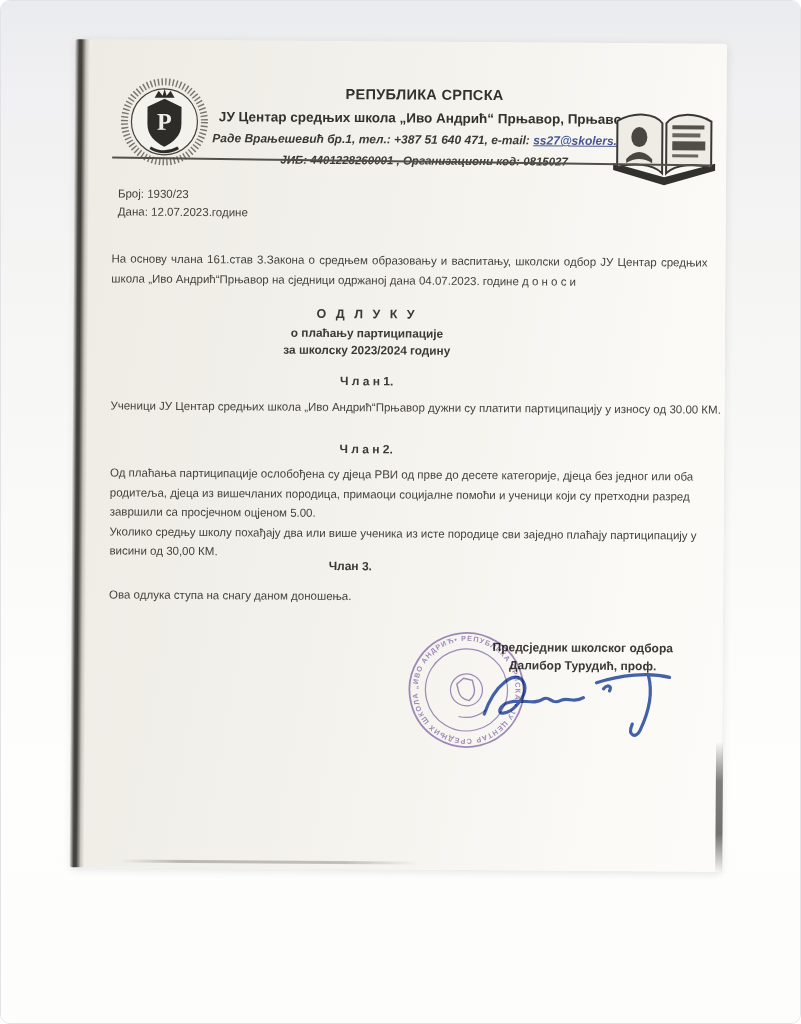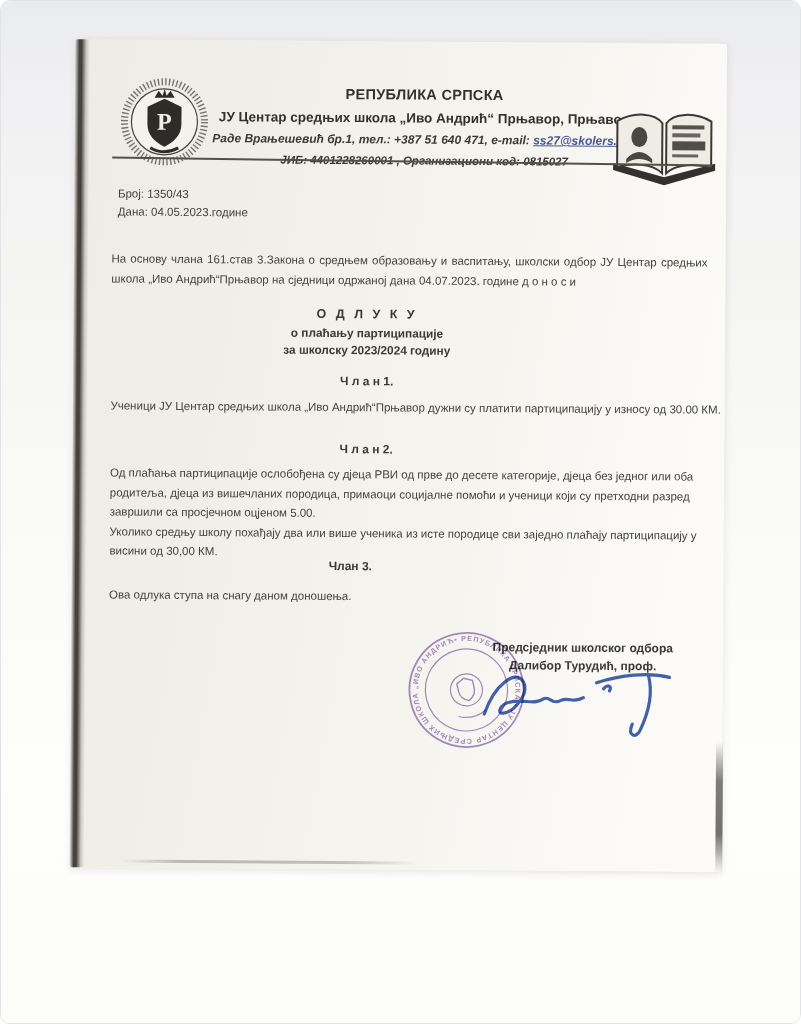--- a/index.html
+++ b/index.html
@@ -100,22 +100,22 @@
         <path d="M18,54 Q31,40 44,54 L44,58 Q31,50 18,58 Z" fill="#4a4742"></path>
         <rect x="64" y="20" width="32" height="4" fill="#55524c"></rect>
         <rect x="64" y="28" width="28" height="4" fill="#6a665f"></rect>
         <rect x="64" y="36" width="33" height="9" fill="#514e48"></rect>
         <rect x="64" y="49" width="26" height="3" fill="#6a665f"></rect>
       </svg>
 
       <div class="abs hdr-rule"></div>
 
       <div class="abs meta">
-        <div>Број:  1350/43</div>
-        <div>Дана: 04.05.2023.године</div>
+        <div>Број:  1930/23</div>
+        <div>Дана: 12.07.2023.године</div>
       </div>
 
       <div class="abs intro para">На основу члана 161.став 3.Закона о средњем образовању и васпитању, школски одбор ЈУ Центар средњих школа „Иво Андрић“Прњавор на сједници одржаној дана 04.07.2023. године  д о н о с и</div>
 
       <div class="abs centerbox" style="top:264px;">
         <div class="title-main">О Д Л У К У</div>
         <div class="title-sub">о плаћању партиципације</div>
         <div class="title-sub">за школску 2023/2024 годину</div>
       </div>
 

